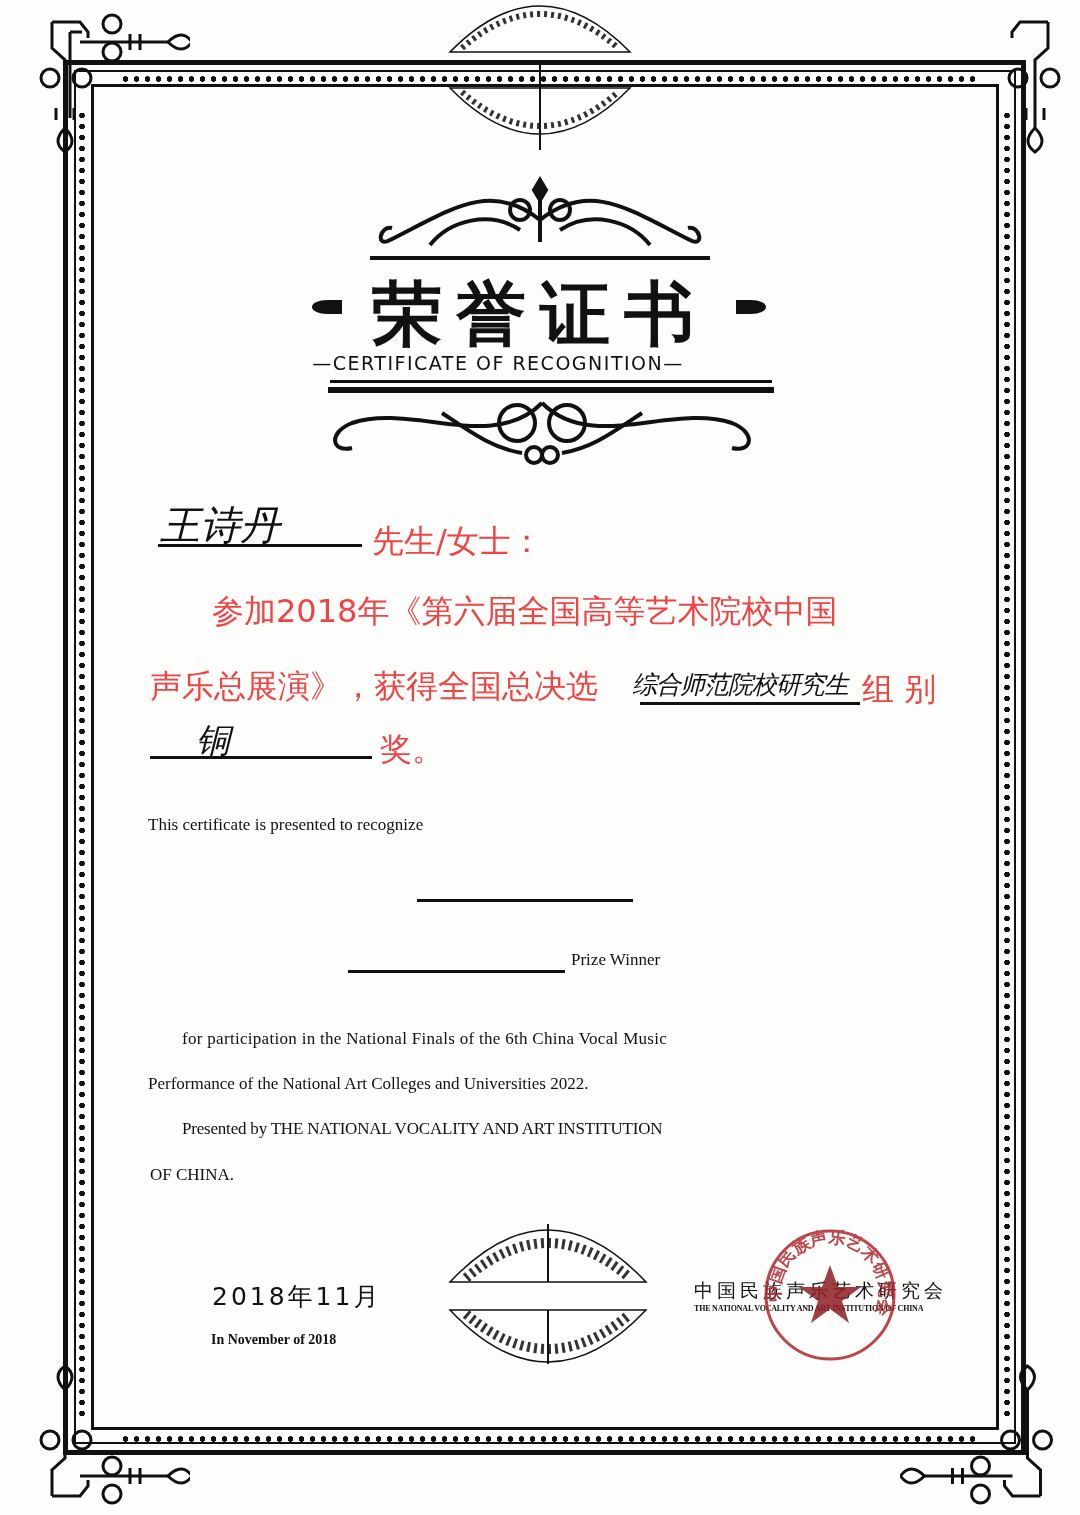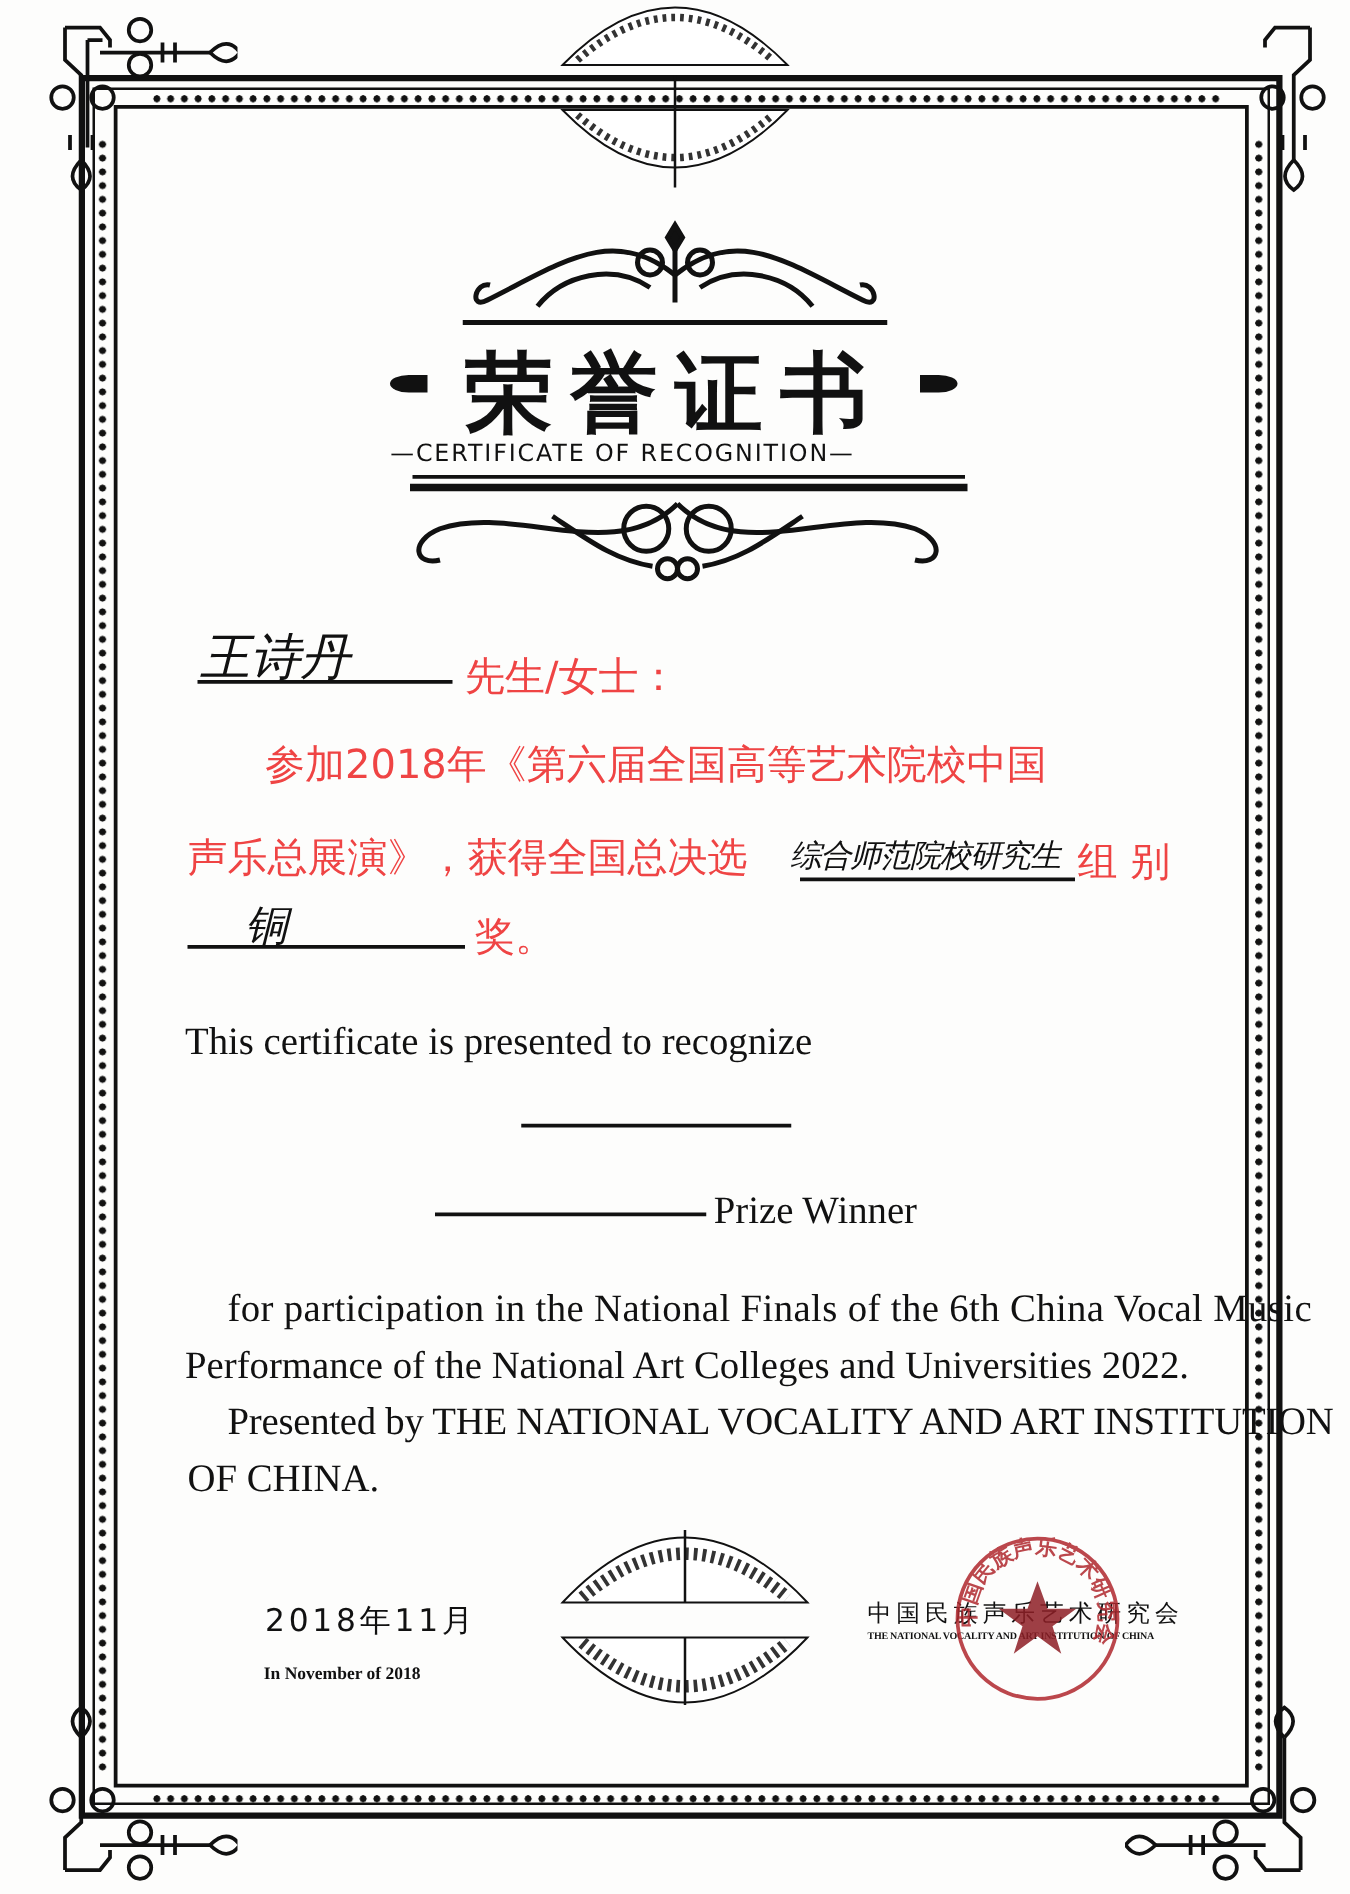--- a/index.html
+++ b/index.html
@@ -10,21 +10,21 @@
   .frame-thin1{position:absolute;left:74px;top:70px;width:942px;height:1374px;border:2px solid #111;box-sizing:border-box;}
   .frame-inner{position:absolute;left:91px;top:84px;width:908px;height:1346px;border:3px solid #111;box-sizing:border-box;}
   .dots-h{position:absolute;height:6px;background-image:radial-gradient(circle,#111 2.6px,transparent 3px);background-size:11px 6px;background-repeat:repeat-x;}
   .dots-v{position:absolute;width:6px;background-image:radial-gradient(circle,#111 2.6px,transparent 3px);background-size:6px 11px;background-repeat:repeat-y;}
   .medal{position:absolute;}
   .title-cn{position:absolute;left:0;width:1080px;top:268px;text-align:center;font-family:"DejaVu Serif",serif;font-weight:bold;font-size:70px;letter-spacing:14px;color:#111;}
   .title-en{position:absolute;left:0;width:996px;top:352px;text-align:center;font-family:"DejaVu Sans",sans-serif;font-size:19px;letter-spacing:1.5px;color:#111;}
   .rule{position:absolute;background:#111;}
   .cn{font-family:"DejaVu Sans",sans-serif;font-size:32px;color:#ef4444;position:absolute;white-space:nowrap;}
   .hand{font-family:Liberation Sans, sans-serif;font-style:italic;color:#111;position:absolute;white-space:nowrap;}
-  .en{font-family:"Liberation Serif",serif;font-size:31px;color:#111;position:absolute;white-space:nowrap;}
+  .en{font-family:"Liberation Serif",serif;font-size:17px;color:#111;position:absolute;white-space:nowrap;}
   .underline{position:absolute;height:3px;background:#111;}
   .date-cn{font-family:"DejaVu Sans",sans-serif;font-size:25px;letter-spacing:3px;position:absolute;}
   .date-en{font-family:"Liberation Serif",serif;font-size:14px;font-weight:bold;position:absolute;margin-top:27px;}
   .org-cn{font-family:"DejaVu Sans",sans-serif;font-size:19px;letter-spacing:4px;position:absolute;}
   .org-en{font-family:Liberation Serif, serif;font-size:8px;font-weight:bold;position:absolute;letter-spacing:-0.2px;}
 </style>
 </head>
 <body>
 
 <div class="frame-thick"></div>

